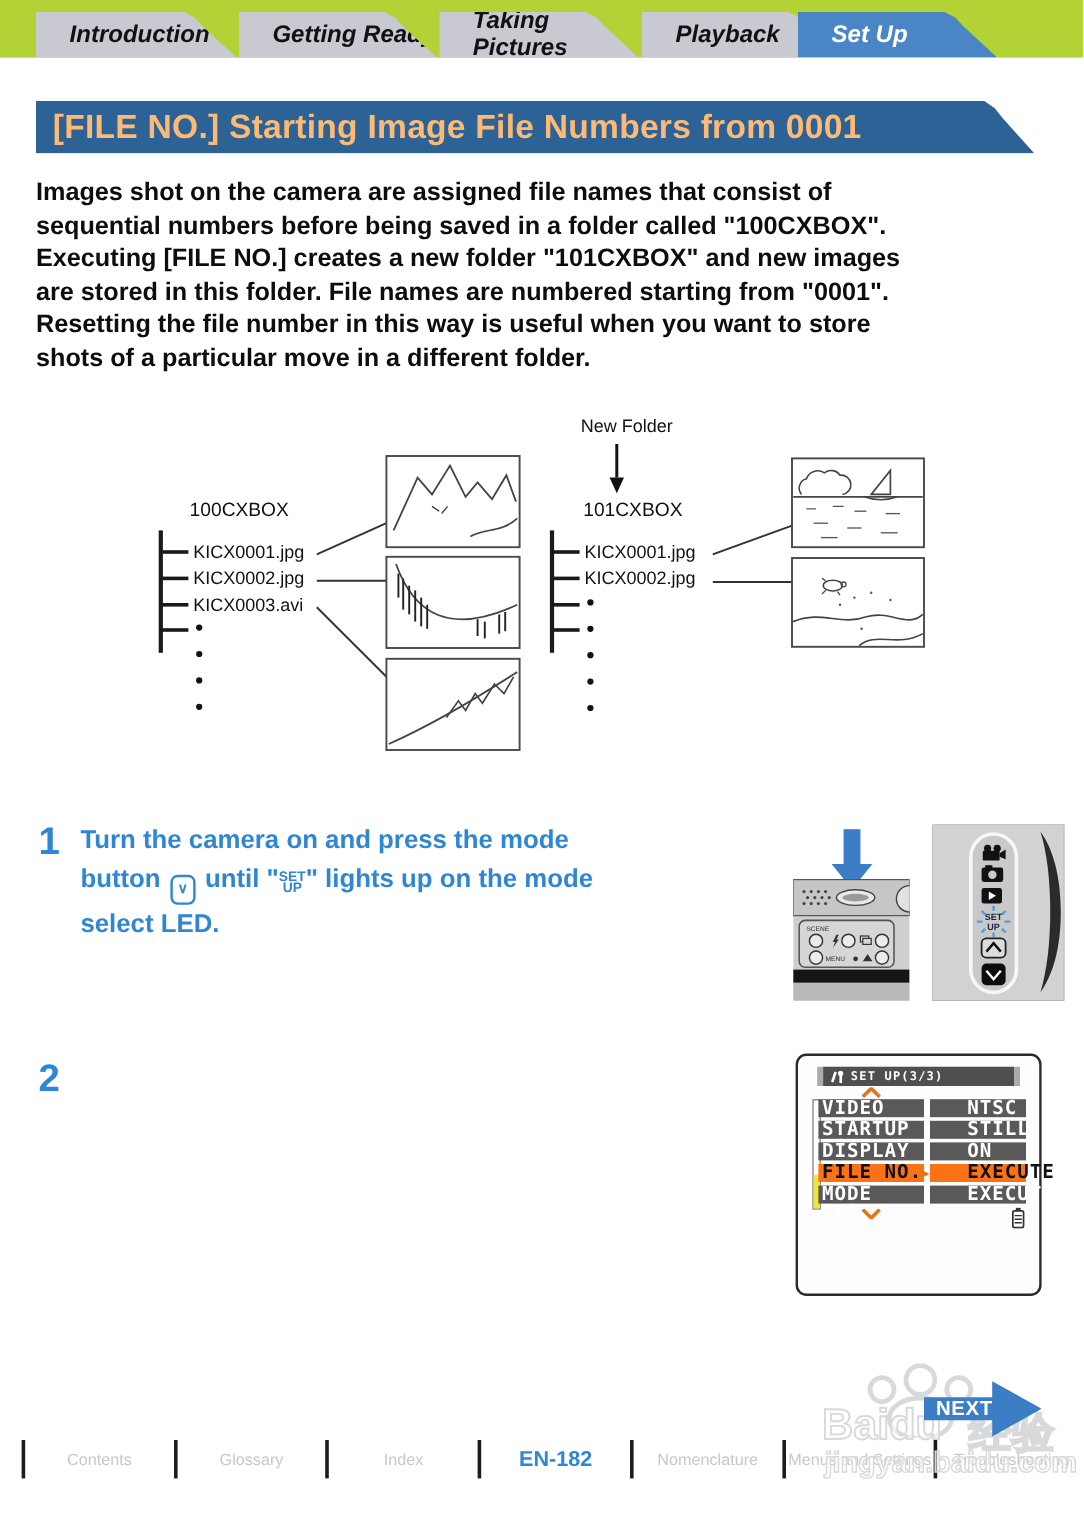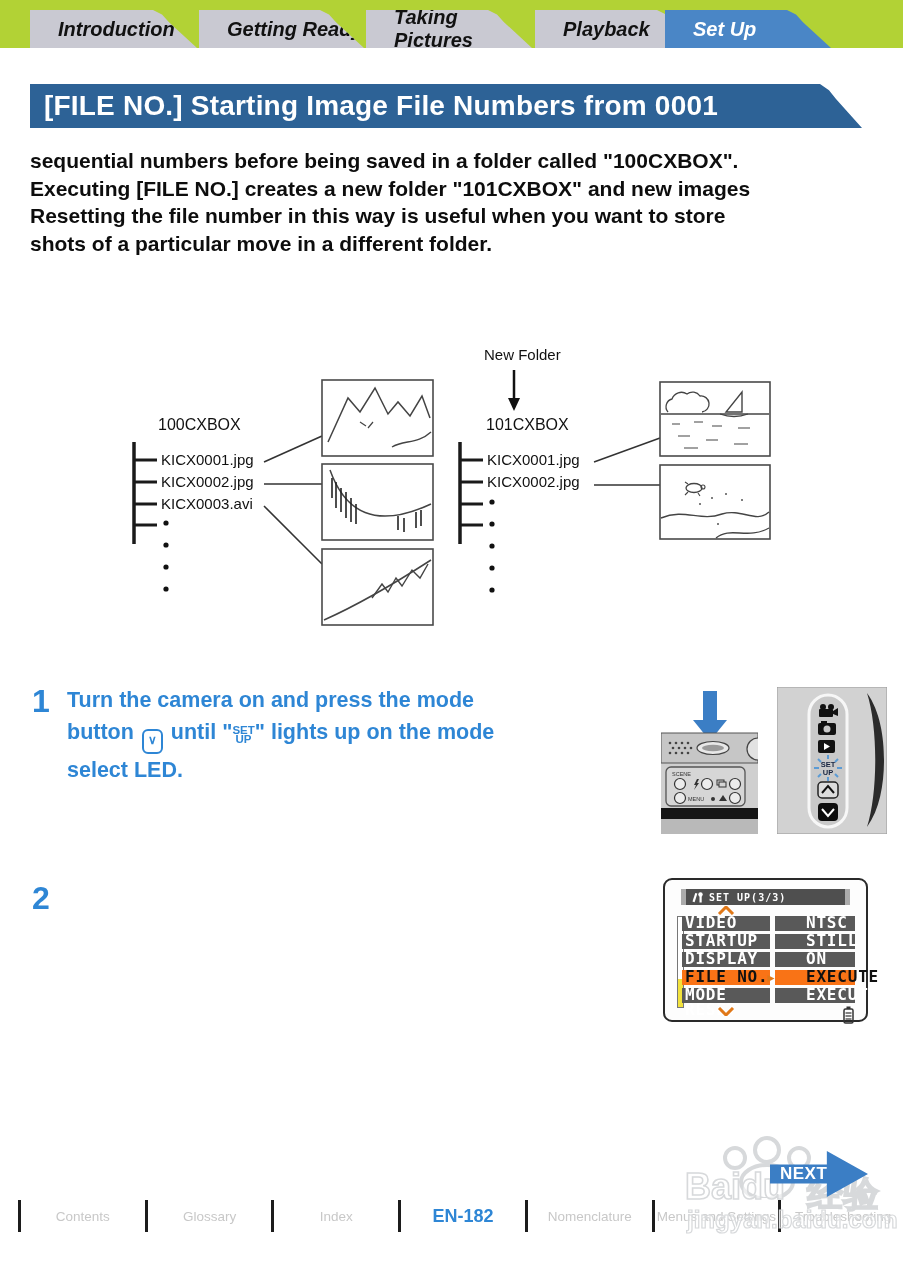--- a/index.html
+++ b/index.html
@@ -9,21 +9,21 @@
   
   .topbar{position:absolute;top:0;left:0;width:903px;height:48px;background:#b2d235;font-style:italic;}
   .tab{position:absolute;top:10px;height:38px;background:#c9c9d2;color:#111;
        font-weight:bold;font-size:20px;display:flex;align-items:center;
        padding-left:28px;box-sizing:border-box;
        clip-path:polygon(0 0, calc(100% - 44px) 0, calc(100% - 35px) 12%, calc(100% - 28px) 32%, 100% 100%, 0 100%);}
   .tab.active{background:#4a86c6;color:#fff;}
 
   
   .title-bar{position:absolute;left:30px;top:84px;width:832px;height:44px;background:#2d6296;
-       color:#ffffff;font-weight:bold;font-size:28px;display:flex;align-items:center;
+       color:#fdba74;font-weight:bold;font-size:28px;display:flex;align-items:center;
        padding-left:14px;box-sizing:border-box;letter-spacing:0.2px;
        clip-path:polygon(0 0, calc(100% - 42px) 0, calc(100% - 33px) 14%, calc(100% - 26px) 34%, 100% 100%, 0 100%);}
 
   
   .intro{position:absolute;left:30px;top:147px;width:850px;color:#0d0d0d;
          font-size:21px;font-weight:bold;line-height:27.5px;}
 
   
   .diagram-svg{position:absolute;left:0;top:332px;}
   .diagram-svg text{font-family:"Liberation Sans",sans-serif;font-size:15px;fill:#111;}
@@ -37,21 +37,21 @@
              border-radius:6px;text-align:center;font-size:12px;line-height:19px;
              vertical-align:-5px;margin:0 2px;}
   .setup-stack{display:inline-block;font-size:11.5px;line-height:9.5px;text-align:center;
              vertical-align:-4px;letter-spacing:0;}
   .tri{font-size:20px;}
 
   
   .cam-svg{position:absolute;}
 
   
-  .lcd{position:absolute;left:663px;top:878px;width:205px;height:144px;background:#fdfdfd;
+  .lcd{position:absolute;left:663px;top:878px;width:205px;height:202px;background:#fdfdfd;
        border:2px solid #2a2a2a;border-radius:9px;box-sizing:border-box;}
   .lcd-header{position:absolute;left:16px;right:16px;top:9px;height:16px;background:#ababab;}
   .lcd-header-inner{position:absolute;left:5px;right:5px;top:0;bottom:0;background:#4f4f4f;
        display:flex;align-items:center;padding-left:6px;color:#fff;
        font-family:"DejaVu Sans Mono",monospace;font-weight:bold;font-size:10px;letter-spacing:1px;}
   .lcd-rows{position:absolute;left:17px;top:36px;}
   .lcd-row{display:flex;margin-bottom:3.5px;}
   .lcd-cell{background:#595959;color:#fff;font-family:"DejaVu Sans Mono",monospace;
        font-weight:bold;font-size:16px;letter-spacing:0.8px;height:14.5px;line-height:14.5px;
        padding-left:3px;box-sizing:border-box;}
@@ -107,22 +107,24 @@
     <div class="tab active" style="left:665px;width:166px;">
         <span>Set Up</span>
       </div>
   </div>
 
   <div class="title-bar">
     <span>[FILE NO.] Starting Image File Numbers from 0001</span>
   </div>
 
   <div class="intro">
+    <div>Images shot on the camera are assigned file names that consist of</div>
     <div>sequential numbers before being saved in a folder called "100CXBOX".</div>
     <div>Executing [FILE NO.] creates a new folder "101CXBOX" and new images</div>
+    <div>are stored in this folder. File names are numbered starting from "0001".</div>
     <div>Resetting the file number in this way is useful when you want to store</div>
     <div>shots of a particular move in a different folder.</div>
   </div>
 
   <svg class="diagram-svg" width="903" height="320" viewBox="0 0 903 320">
 
     <text x="484" y="28">New Folder</text>
     <g>
       <line x1="514" y1="38" x2="514" y2="66" stroke="#111" stroke-width="2.5"></line>
       <polygon points="508,66 520,66 514,79" fill="#111"></polygon>

